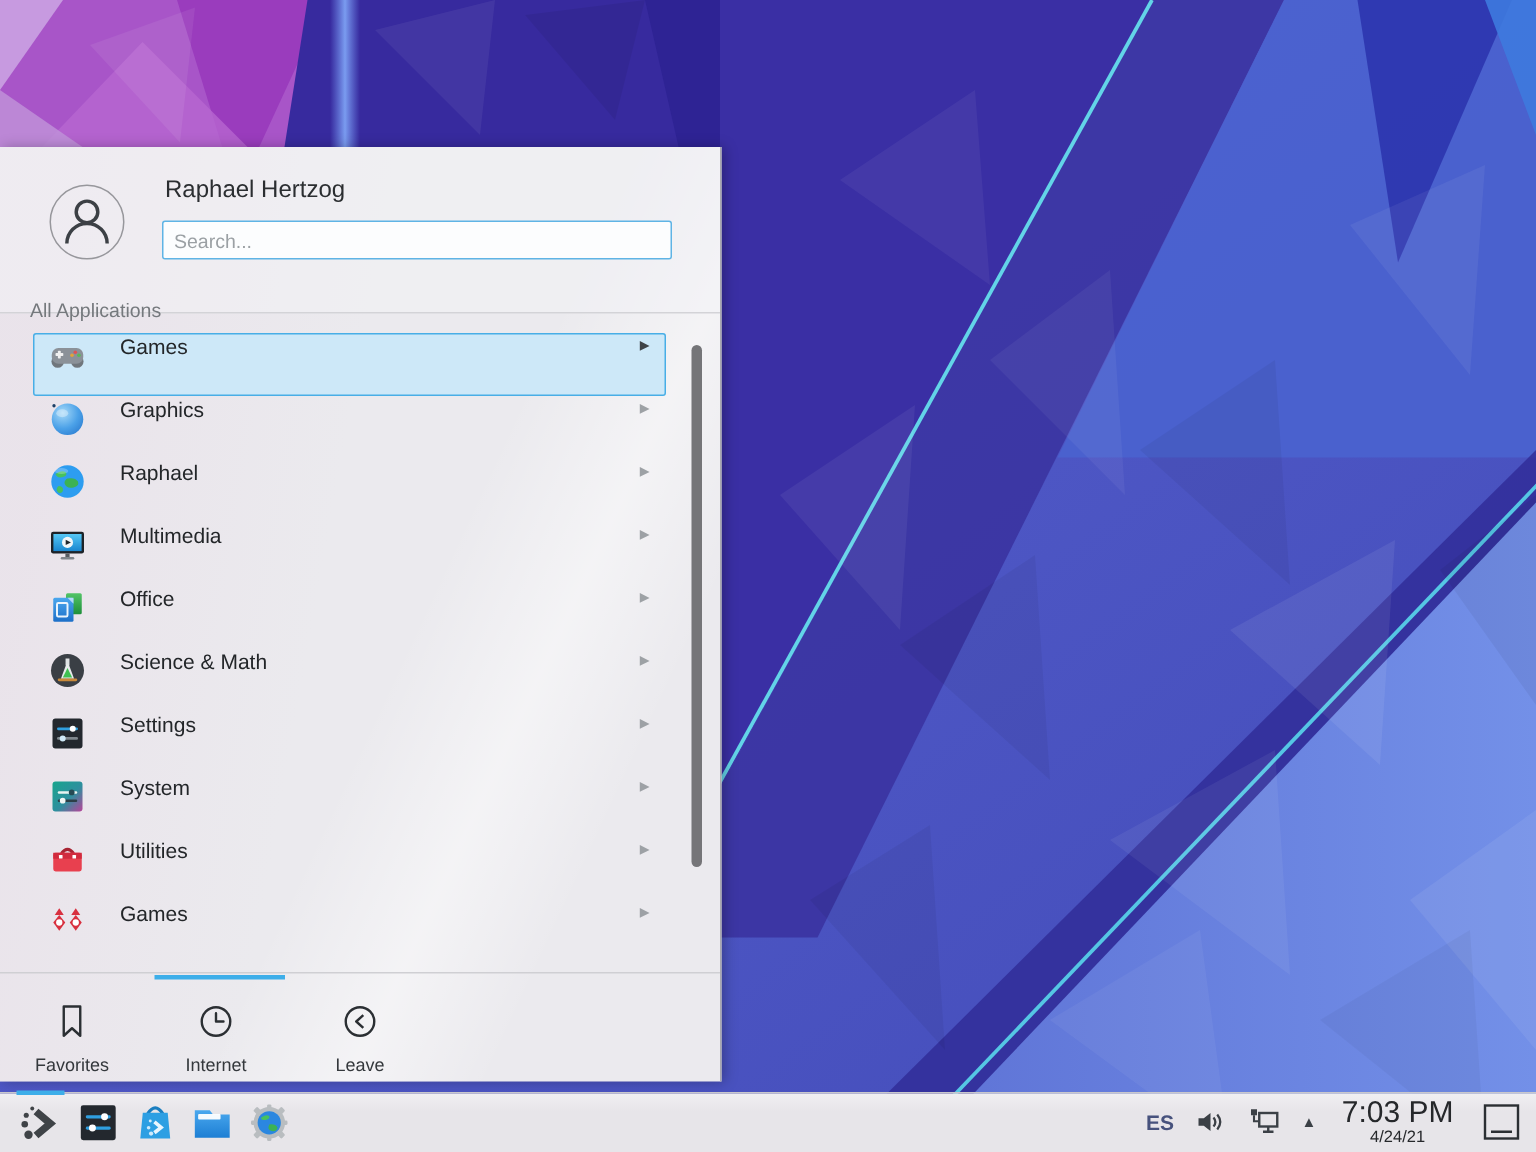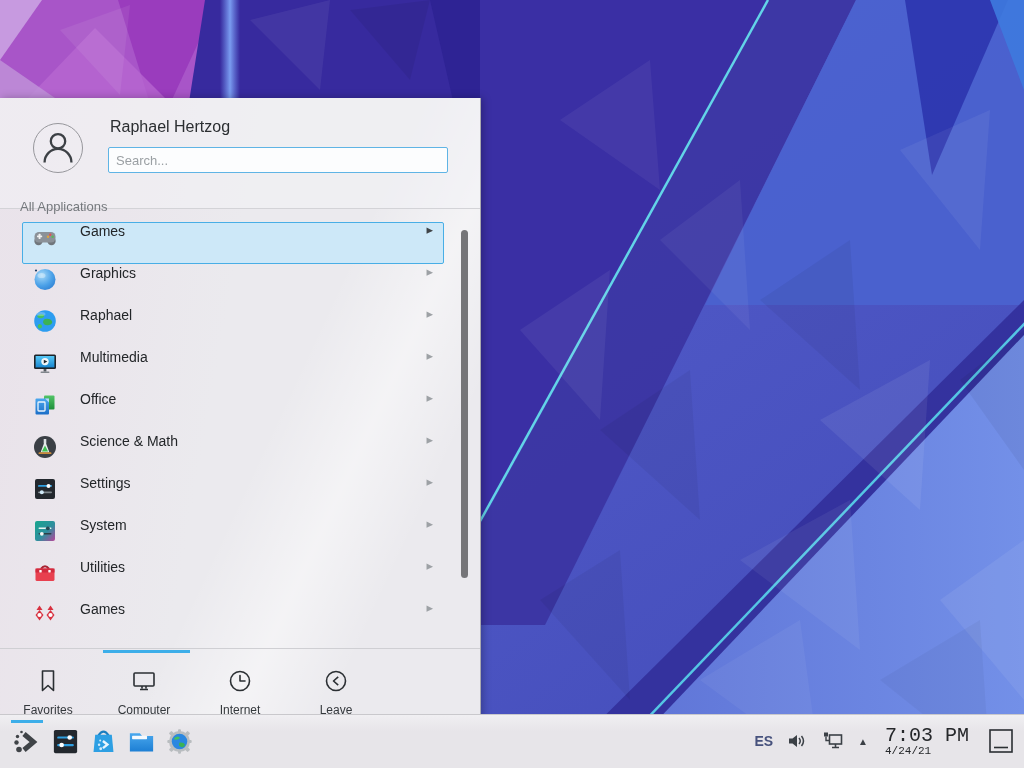--- a/index.html
+++ b/index.html
@@ -54,29 +54,29 @@
   .tabbar {
     position:absolute; left:0; right:0; bottom:0; height:73px;
     border-top:1px solid #cfcfd3; display:flex;
   }
   .tab-indicator { position:absolute; top:1px; left:103px; width:87px; height:3px; background:#3daee9; }
   .tab { width:96px; display:flex; flex-direction:column; align-items:center; padding-top:17px; }
   .tab .tlbl { margin-top:7px; font-size:12px; color:#34383c; }
 
   
   .taskbar {
-    position:absolute; left:0; bottom:0; width:1024px; height:54px;
+    position:absolute; left:0; bottom:0; width:1024px; height:40px;
     background:linear-gradient(#f0eff2, #e7e5e9 30%); border-top:1px solid #c9c8cc;
     display:flex; align-items:center; padding:0 8px;
   }
   .task-icon { position:relative; width:38px; height:46px; display:flex; align-items:center; justify-content:center; }
   .active-line { position:absolute; top:1px; left:3px; width:32px; height:3px; background:#3daee9; }
   .tray { margin-left:auto; display:flex; align-items:center; gap:13px; }
   .kb-layout { font-size:14px; font-weight:bold; color:#47527d; }
-  .clock { text-align:left; color:#26282b; line-height:1.05; margin:0 4px;font-family:Liberation Mono, monospace; }
+  .clock { text-align:center; color:#26282b; line-height:1.05; margin:0 4px; }
   .clock .time { font-size:20px; }
   .clock .date { font-size:11px; }
   .caret { font-size:10px; color:#3b4046; }
 </style>
 </head>
 <body>
 
 <div class="desktop">
 
   <svg class="wallpaper" viewBox="0 0 1024 768" preserveAspectRatio="none">
@@ -320,27 +320,20 @@
       <div class="tab-indicator"></div>
 
       <div class="tab">
         <svg width="30" height="30" viewBox="0 0 30 30">
           <path d="M9.5 5 h11 v19.5 l-5.5 -5 l-5.5 5 z" fill="none" stroke="#2b2f33" stroke-width="1.6" stroke-linejoin="round"></path>
         </svg>
         <span class="tlbl">Favorites</span>
       </div>
 
 
-      <div class="tab">
-        <svg width="30" height="30" viewBox="0 0 30 30">
-          <rect x="5" y="7" width="20" height="13" rx="1" fill="none" stroke="#2b2f33" stroke-width="1.6"></rect>
-          <path d="M13 20 v2.5 M17 20 v2.5 M11 23.5 h8" fill="none" stroke="#2b2f33" stroke-width="1.6"></path>
-        </svg>
-        <span class="tlbl">Computer</span>
-      </div>
 
       <div class="tab">
         <svg width="30" height="30" viewBox="0 0 30 30">
           <circle cx="15" cy="15" r="9.5" fill="none" stroke="#2b2f33" stroke-width="1.6"></circle>
           <path d="M15 15 V9.5 M15 15 H20" fill="none" stroke="#2b2f33" stroke-width="1.6" stroke-linecap="round"></path>
         </svg>
         <span class="tlbl">Internet</span>
       </div>
 
       <div class="tab">

